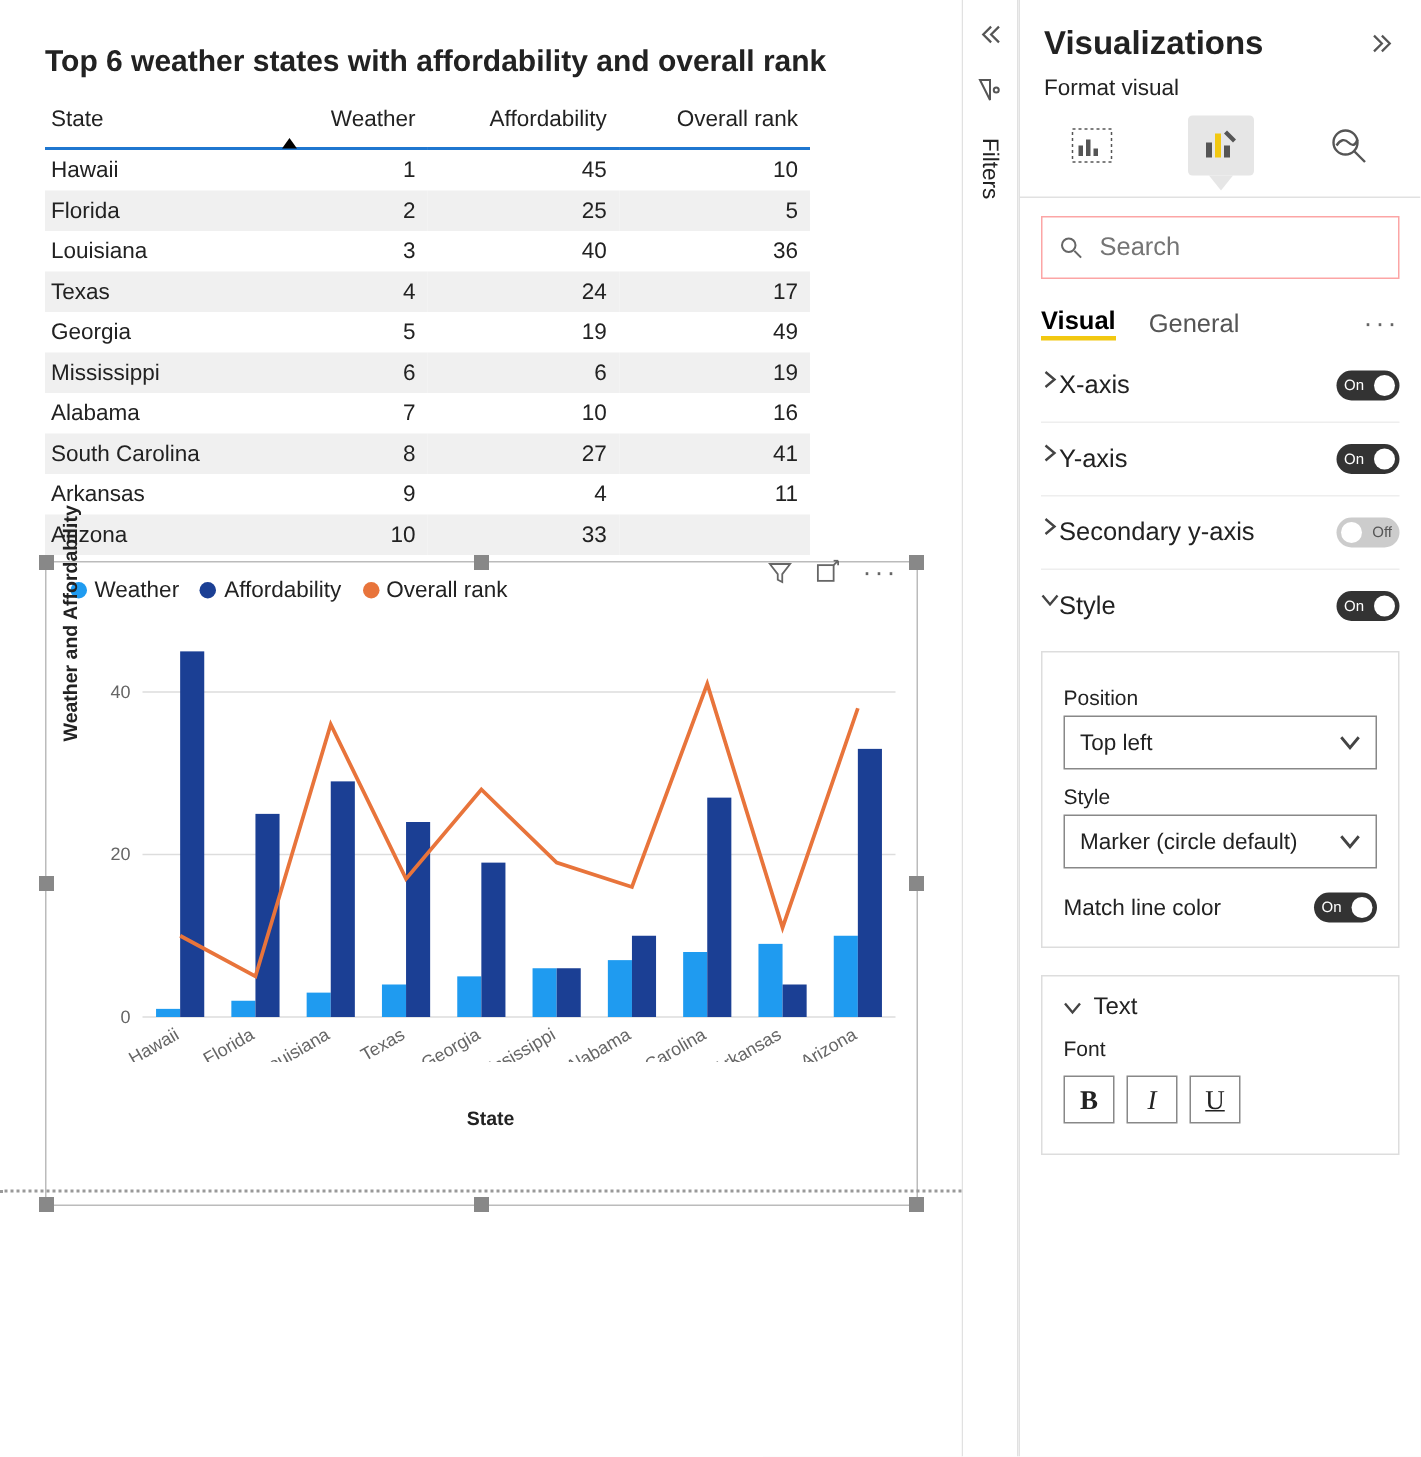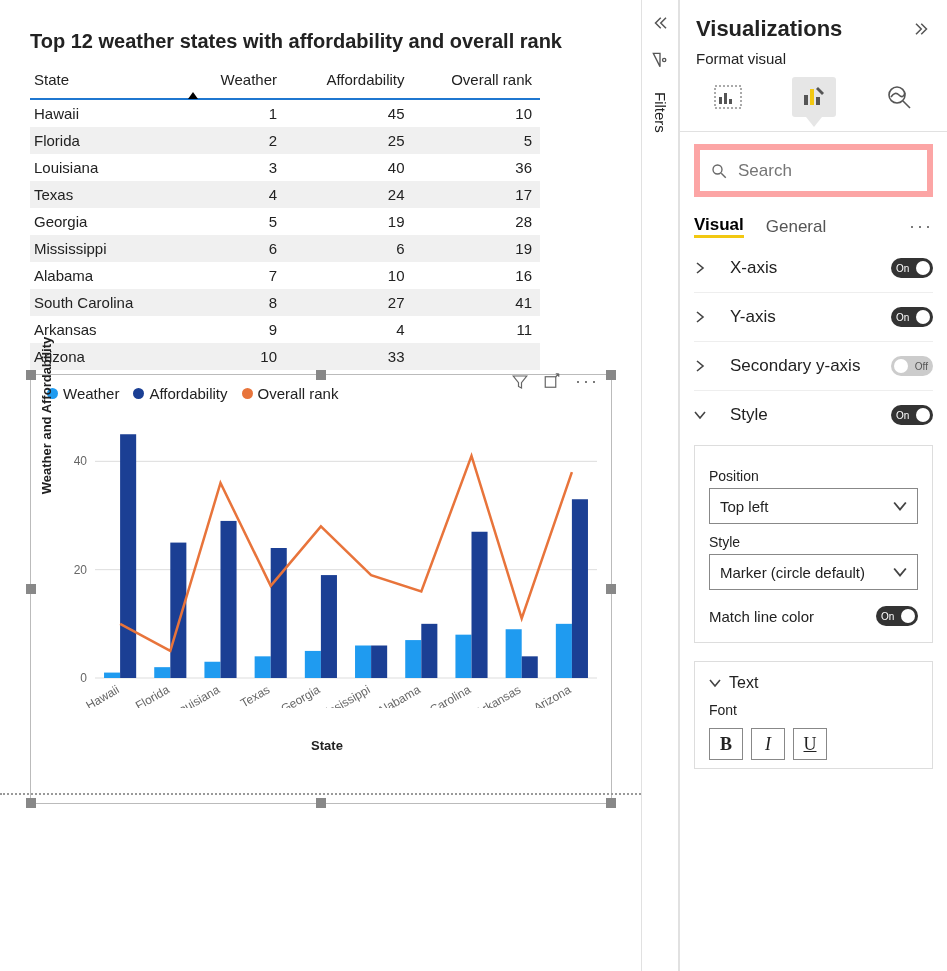--- a/index.html
+++ b/index.html
@@ -46,32 +46,32 @@
   .r-head { display:flex; align-items:center; justify-content:space-between; padding:16px 16px 8px 16px; }
   .r-title { font-size:22px; font-weight:600; }
   .r-sub { padding:0 16px; font-size:15px; }
   .mode-icons { display:flex; justify-content:space-between; padding:10px 26px 0 26px; }
   .mode-icon { width:44px; height:40px; display:flex; align-items:center; justify-content:center; border-radius:3px; cursor:pointer; }
   .mode-icon.sel { background:#e6e6e6; position:relative; }
   .mode-icon.sel::after { content:""; position:absolute; bottom:-10px; left:50%; margin-left:-8px; width:0;height:0;border-left:8px solid transparent;border-right:8px solid transparent;border-top:10px solid #e6e6e6; }
 
   .divider { height:1px; background:#e1e1e1; margin:14px 0 12px 0; }
 
-  .search { margin:0 14px; display:flex; align-items:center; border:6px solid #fca5a5; height:53px; padding:0 10px; gap:8px; }
+  .search { margin:0 14px; display:flex; align-items:center; border:1px solid #fca5a5; height:42px; padding:0 10px; gap:8px; }
   .search input { border:none; outline:none; font-size:17px; flex:1; background:transparent; }
 
   .tabs { display:flex; gap:22px; padding:18px 14px 0 14px; align-items:center; }
   .tab { font-size:17px; color:#555; padding-bottom:0; cursor:pointer; }
   .tab.sel { font-weight:600; color:#000; border-bottom:3px solid #f2c811; }
   .tabs .more-dots { margin-left:auto; }
 
   .accordion { padding:6px 14px 0 14px; }
   .acc-row { display:flex; align-items:center; justify-content:space-between; padding:14px 0; border-top:1px solid #eee; cursor:pointer; }
   .acc-row:first-child{border-top:none}
-  .acc-left { display:flex; align-items:center; gap:24px; font-size:17px; }
+  .acc-left { display:flex; align-items:flex-start; gap:0; font-size:17px; }
   .chev { width:12px; height:12px; }
   .toggle { width:42px; height:20px; background:#333; border-radius:10px; position:relative; display:flex; align-items:center; }
   .toggle .knob { width:14px;height:14px;background:#fff;border-radius:50%;position:absolute; }
   .toggle.on .knob{ right:3px; } .toggle.off .knob{ left:3px; }
   .toggle.off { background:#ccc; }
   .toggle .lbl { font-size:10px; color:#fff; position:absolute; }
   .toggle.on .lbl{ left:5px; } .toggle.off .lbl{ right:5px; color:#555; }
 
   .sub-card { border:1px solid #ddd; margin:6px 14px 12px 14px; padding:12px 14px 16px 14px; }
   .sub-head { display:flex; align-items:center; gap:8px; font-size:16px; margin-bottom:10px; cursor:pointer; }
@@ -90,21 +90,21 @@
 
   svg { display:block; }
   .tick-label { font-size:12px; fill:#666; }
   .xcat { font-size:12px; fill:#666; }
 </style>
 </head>
 <body>
 
 <div class="app">
   <div class="left">
-    <div class="title">Top 12 weather states with affordability and overall rank</div>
+    <div class="title">Top 6 weather states with affordability and overall rank</div>
 
     <table class="data">
       <thead>
           <tr id="thead-row">
             <th>State</th>
             <th class="num">Weather<span class="sort-caret"></span></th>
             <th class="num">Affordability</th>
             <th class="num">Overall rank</th>
           </tr>
         </thead>
@@ -130,21 +130,21 @@
           <tr class="alt">
             <td>Texas</td>
             <td class="num">4</td>
             <td class="num">24</td>
             <td class="num">17</td>
           </tr>
           <tr>
             <td>Georgia</td>
             <td class="num">5</td>
             <td class="num">19</td>
-            <td class="num">28</td>
+            <td class="num">49</td>
           </tr>
           <tr class="alt">
             <td>Mississippi</td>
             <td class="num">6</td>
             <td class="num">6</td>
             <td class="num">19</td>
           </tr>
           <tr>
             <td>Alabama</td>
             <td class="num">7</td>
@@ -395,21 +395,21 @@
       </div>
       <div class="mlc-row">
         <span>Match line color</span>
         <span class="toggle on">
             <span class="lbl">On</span>
             <span class="knob"></span>
           </span>
       </div>
     </div>
 
-    <div class="sub-card" style="padding-bottom:8px">
+    <div class="sub-card" style="padding-bottom:20px">
       <div class="sub-head">
         <svg class="chev" viewBox="0 0 12 12" style="transform:rotate(90deg)">
             <path d="M3 1 L9 6 L3 11" fill="none" stroke="#444" stroke-width="1.6"></path>
           </svg>
         <span>Text</span>
       </div>
       <div class="fld-label">Font</div>
       <div class="biu">
         <div class="btn b">B</div>
         <div class="btn i">I</div>

